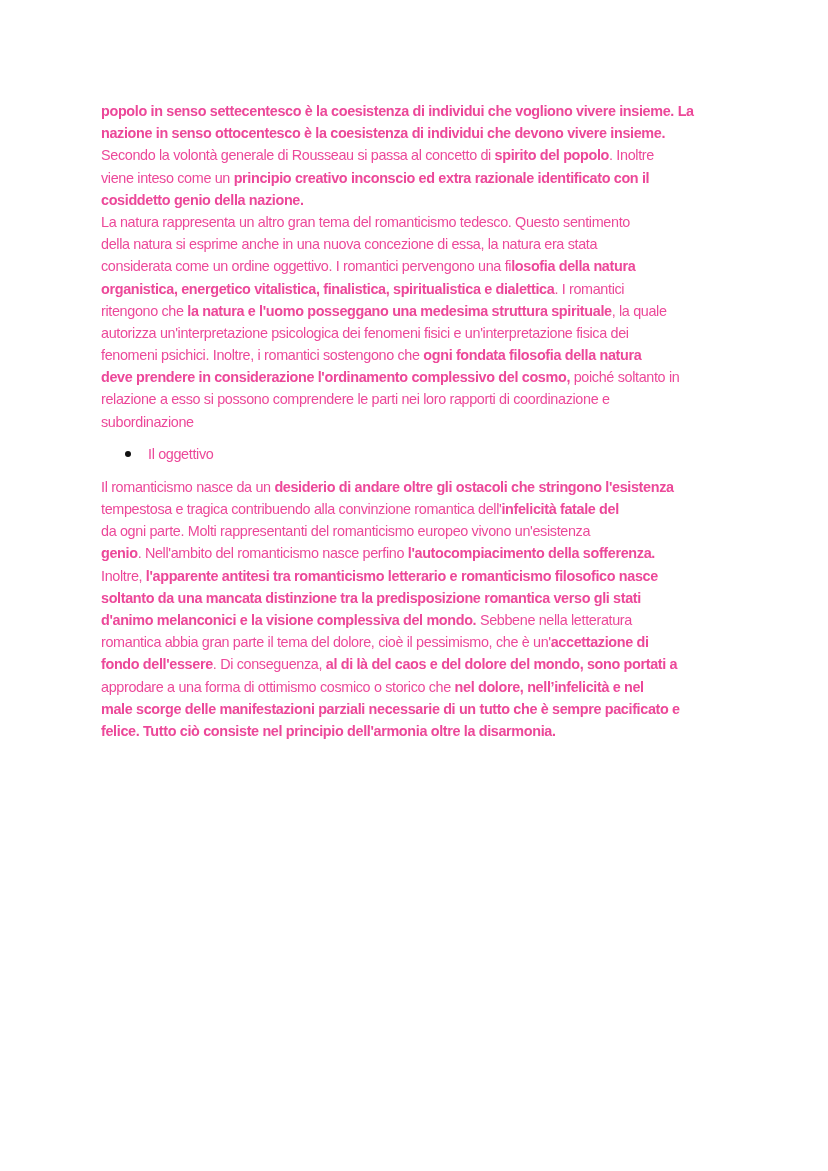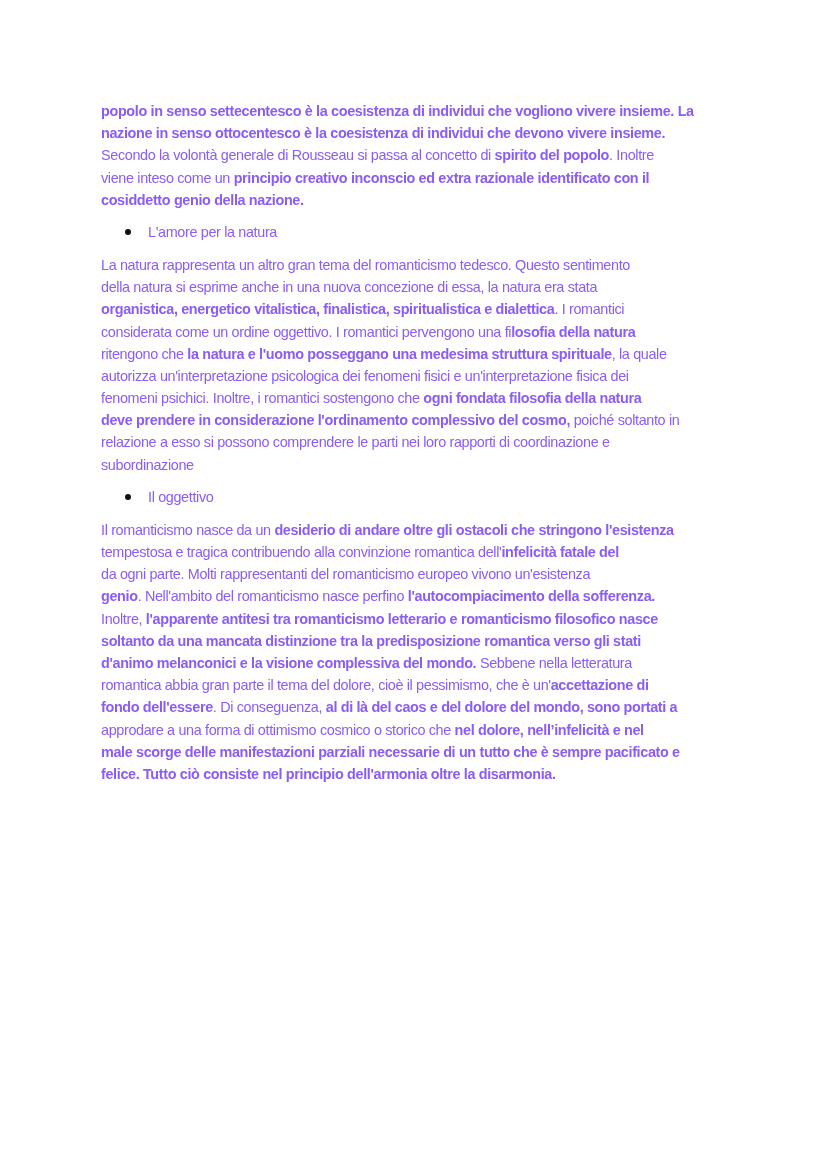--- a/index.html
+++ b/index.html
@@ -3,21 +3,21 @@
 <meta charset="utf-8">
 <style>
   html, body { margin: 0; padding: 0; background: #ffffff; }
   body { width: 828px; height: 1171px; position: relative; overflow: hidden; }
   .page {
     position: absolute; left: 0; top: 0; width: 828px; height: 1171px; background: #fff;
   }
   .content {
     position: absolute; left: 101px; top: 100px; width: 640px;
     font-family: "Liberation Sans", sans-serif;
-    font-size: 14.4px; color: #8b5cf6; letter-spacing: -0.35px;
+    font-size: 14.4px; color: #ec4899; letter-spacing: -0.35px;
   }
   .line { height: 22.2px; line-height: 22.2px; white-space: nowrap; }
   .line b { font-weight: 700; }
   .bullet {
     height: 22px; line-height: 22px; white-space: nowrap;
     margin-top: 10px; margin-bottom: 11px; position: relative; padding-left: 47px;
   }
   .bullet .dot {
     position: absolute; left: 24px; top: 8px; width: 6px; height: 6px; border-radius: 50%; background: #111;
   }
@@ -29,29 +29,25 @@
 <div class="page">
   <div class="content">
     <div class="para">
         <div class="line"><b>popolo in senso settecentesco è la coesistenza di individui che vogliono vivere insieme. La</b></div>
         <div class="line"><b>nazione in senso ottocentesco è la coesistenza di individui che devono vivere insieme.</b></div>
         <div class="line"><span>Secondo la volontà generale di Rousseau si passa al concetto di </span><b>spirito del popolo</b><span>. Inoltre</span></div>
         <div class="line"><span>viene inteso come un </span><b>principio creativo inconscio ed extra razionale identificato con il</b></div>
         <div class="line"><b>cosiddetto genio della nazione.</b></div>
       </div>
 
-    <div class="bullet">
-      <span class="dot"></span>
-      <span>L'amore per la natura</span>
-    </div>
     <div class="para">
         <div class="line"><span>La natura rappresenta un altro gran tema del romanticismo tedesco. Questo sentimento</span></div>
         <div class="line"><span>della natura si esprime anche in una nuova concezione di essa, la natura era stata</span></div>
+        <div class="line"><span>considerata come un ordine oggettivo. I romantici pervengono una fi</span><b>losofia della natura</b></div>
         <div class="line"><b>organistica, energetico vitalistica, finalistica, spiritualistica e dialettica</b><span>. I romantici</span></div>
-        <div class="line"><span>considerata come un ordine oggettivo. I romantici pervengono una fi</span><b>losofia della natura</b></div>
         <div class="line"><span>ritengono che </span><b>la natura e l'uomo posseggano una medesima struttura spirituale</b><span>, la quale</span></div>
         <div class="line"><span>autorizza un'interpretazione psicologica dei fenomeni fisici e un'interpretazione fisica dei</span></div>
         <div class="line"><span>fenomeni psichici. Inoltre, i romantici sostengono che </span><b>ogni fondata filosofia della natura</b></div>
         <div class="line"><b>deve prendere in considerazione l'ordinamento complessivo del cosmo,</b><span> poiché soltanto in</span></div>
         <div class="line"><span>relazione a esso si possono comprendere le parti nei loro rapporti di coordinazione e</span></div>
         <div class="line"><span>subordinazione</span></div>
       </div>
 
     <div class="bullet">
       <span class="dot"></span>

